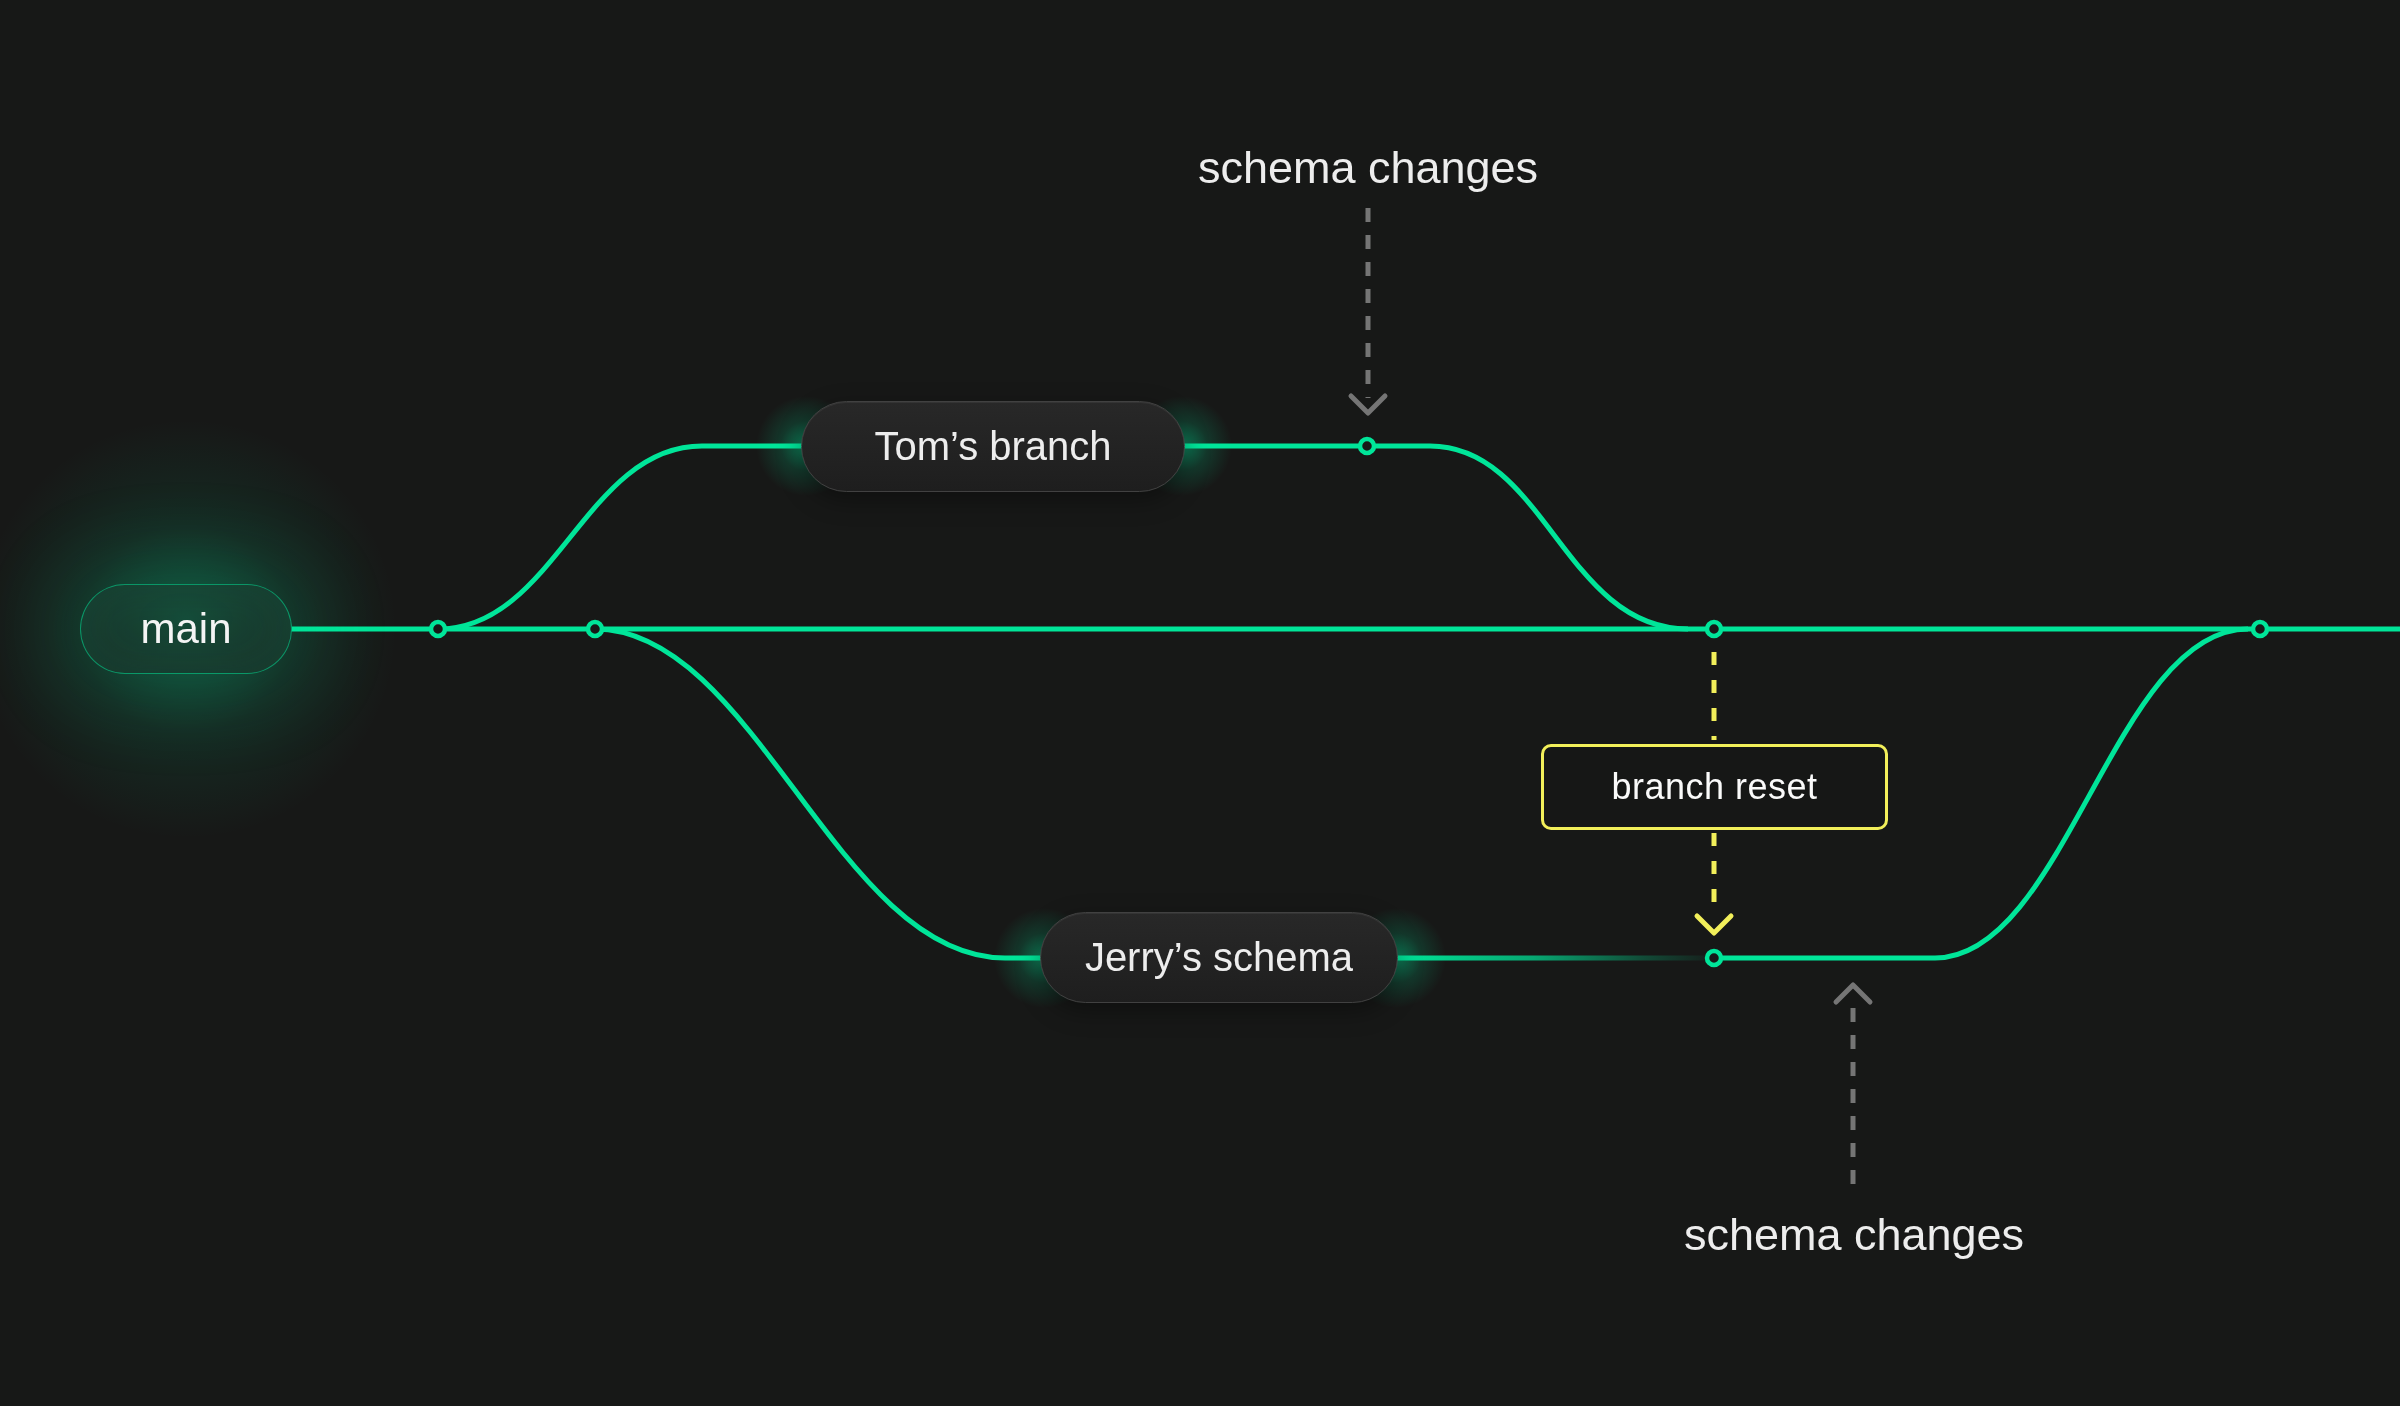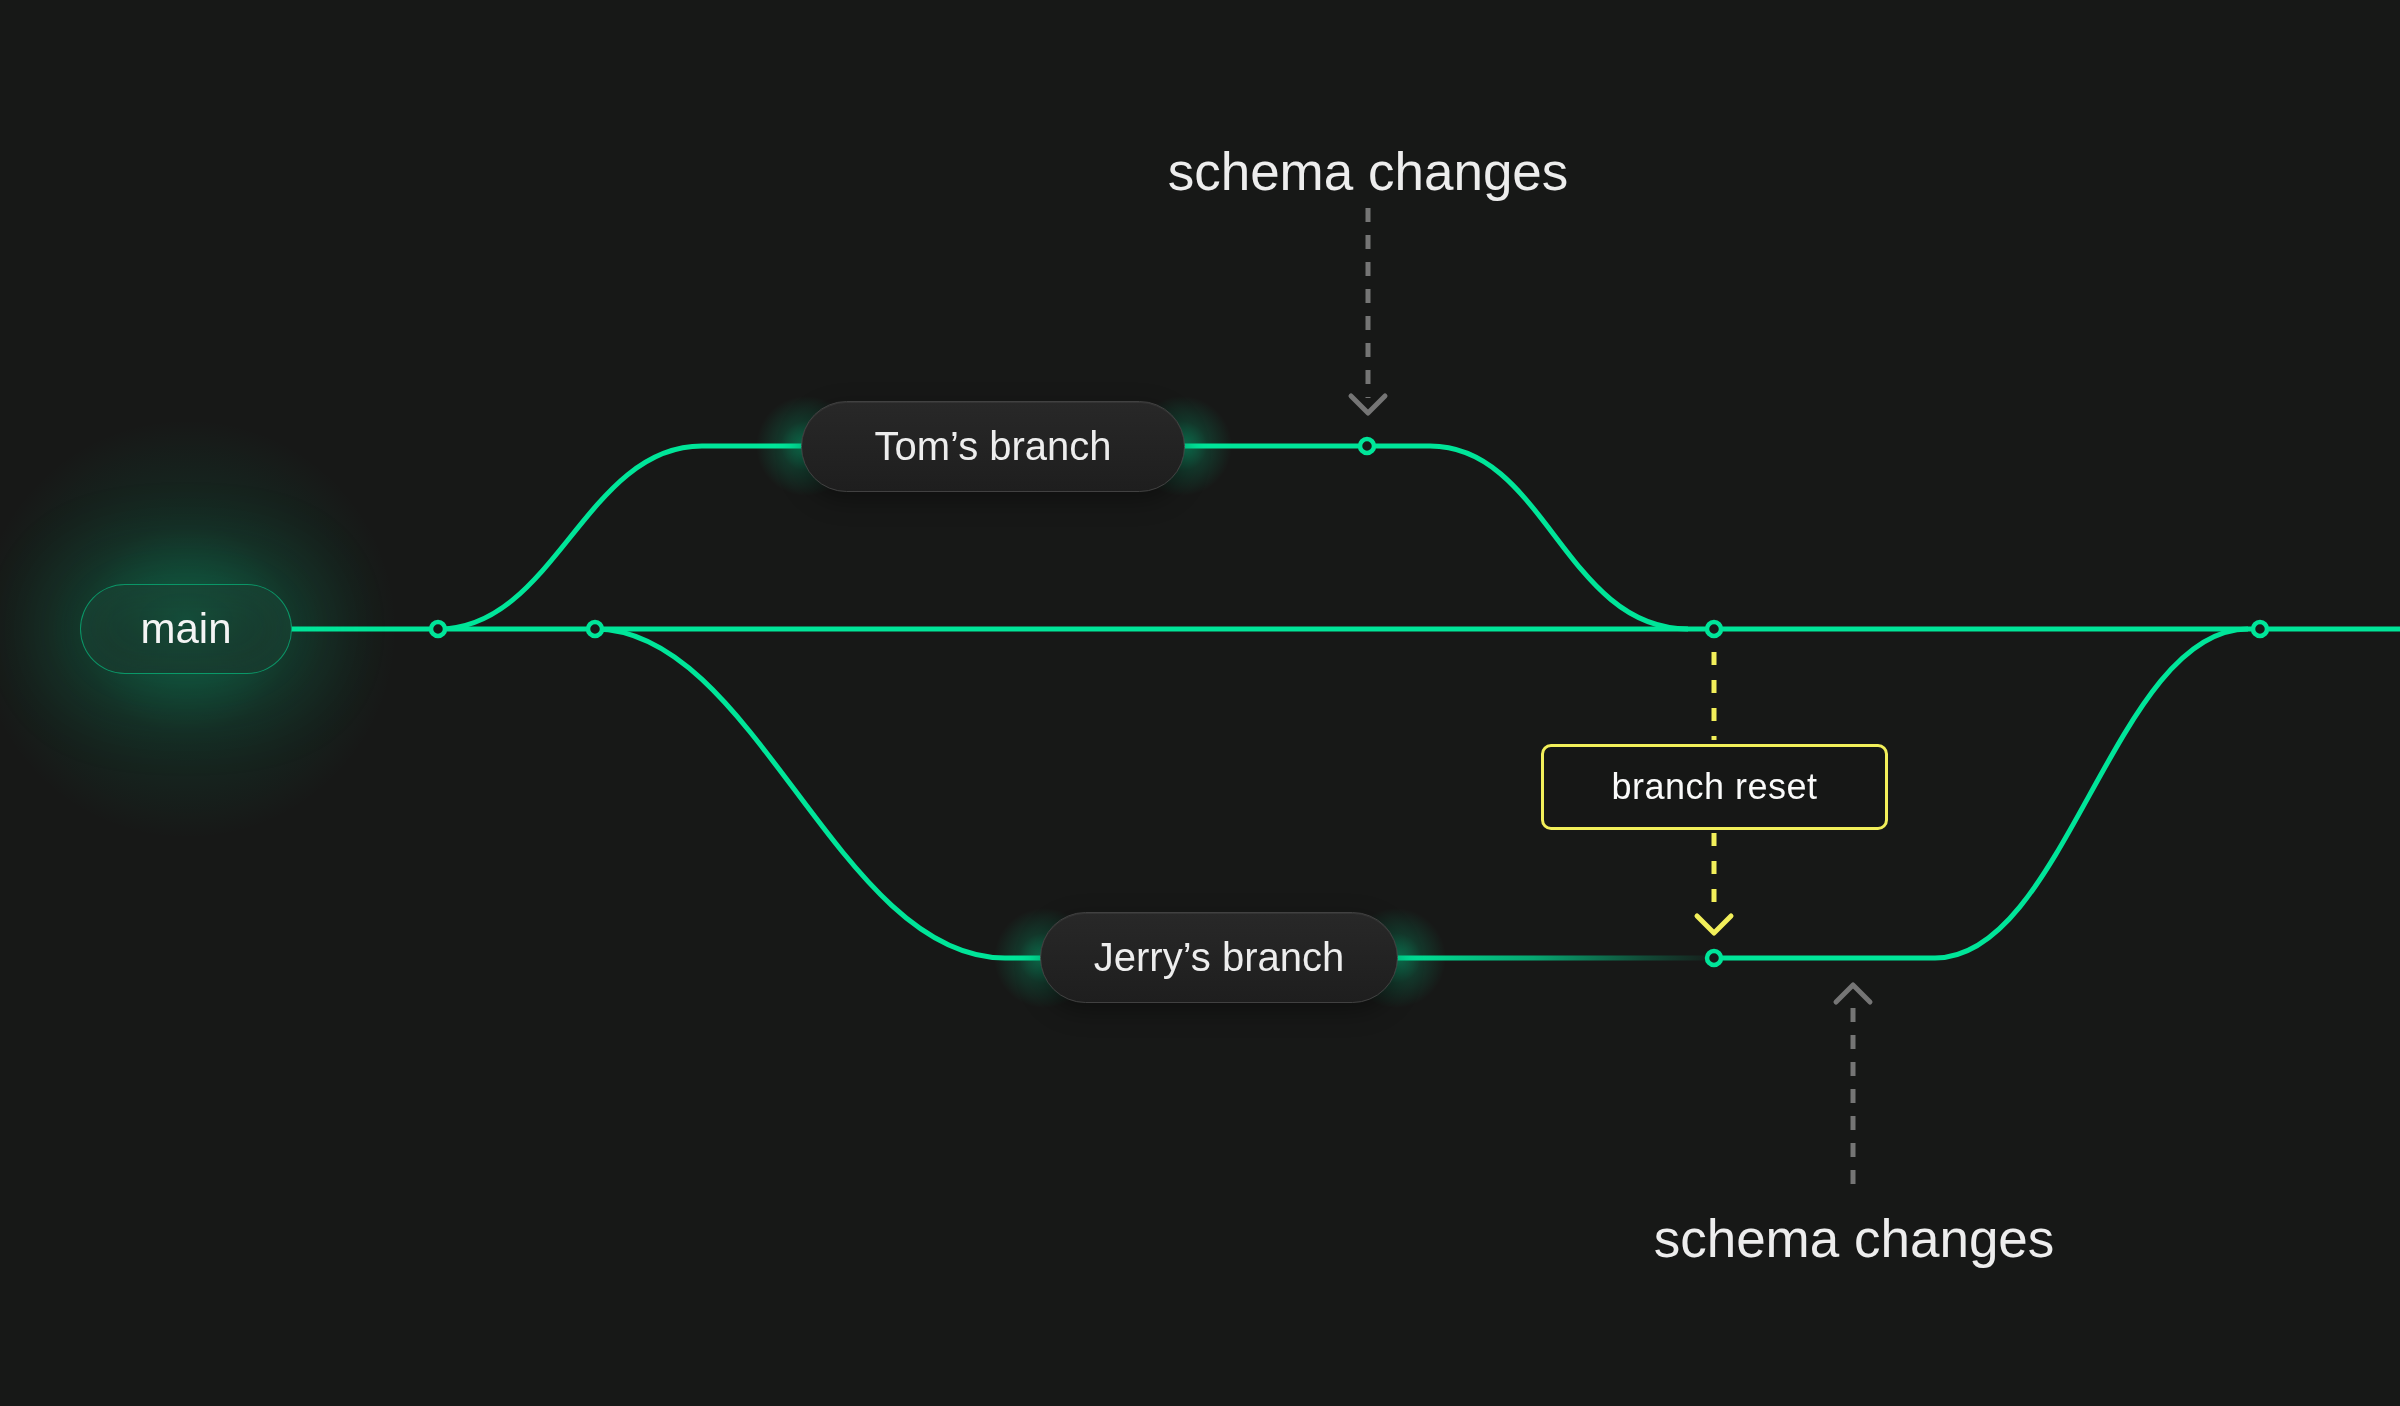--- a/index.html
+++ b/index.html
@@ -44,21 +44,21 @@
       #1b211e;
     border:1.5px solid rgba(0,229,153,0.55);
     box-shadow:0 0 90px 18px rgba(0,229,153,0.15), inset 0 0 46px rgba(0,229,153,0.10);
     font-size:42px;color:#f4f4f4;
   }
   .pill-tom{left:801px;top:401px;width:384px;height:91px;}
   .pill-jerry{left:1040px;top:912px;width:358px;height:91px;}
 
   .note{
     position:absolute;width:600px;text-align:center;
-    color:var(--text);font-size:53px;line-height:1.1;
+    color:var(--text);font-size:45px;line-height:1.1;
   }
   .note-top{left:1068px;top:143px;}
   .note-bottom{left:1554px;top:1210px;}
 
   .reset-box{
     position:absolute;left:1541px;top:744px;width:347px;height:86px;
     border:3px solid var(--yellow);border-radius:10px;
     background:rgba(23,24,23,0.92);
     display:flex;align-items:center;justify-content:center;
     color:#fafafa;
@@ -121,21 +121,21 @@
     <circle class="dot" cx="2260" cy="629" r="7"></circle>
   </svg>
 
   <div class="pill pill-main">
     <span>main</span>
   </div>
   <div class="pill pill-dark pill-tom">
     <span>Tom’s branch</span>
   </div>
   <div class="pill pill-dark pill-jerry">
-    <span>Jerry’s branch</span>
+    <span>Jerry’s schema</span>
   </div>
 
   <div class="note note-top">schema changes</div>
 
   <div class="reset-box">
     <span>branch reset</span>
   </div>
 
   <div class="note note-bottom">schema changes</div>
 </div>

